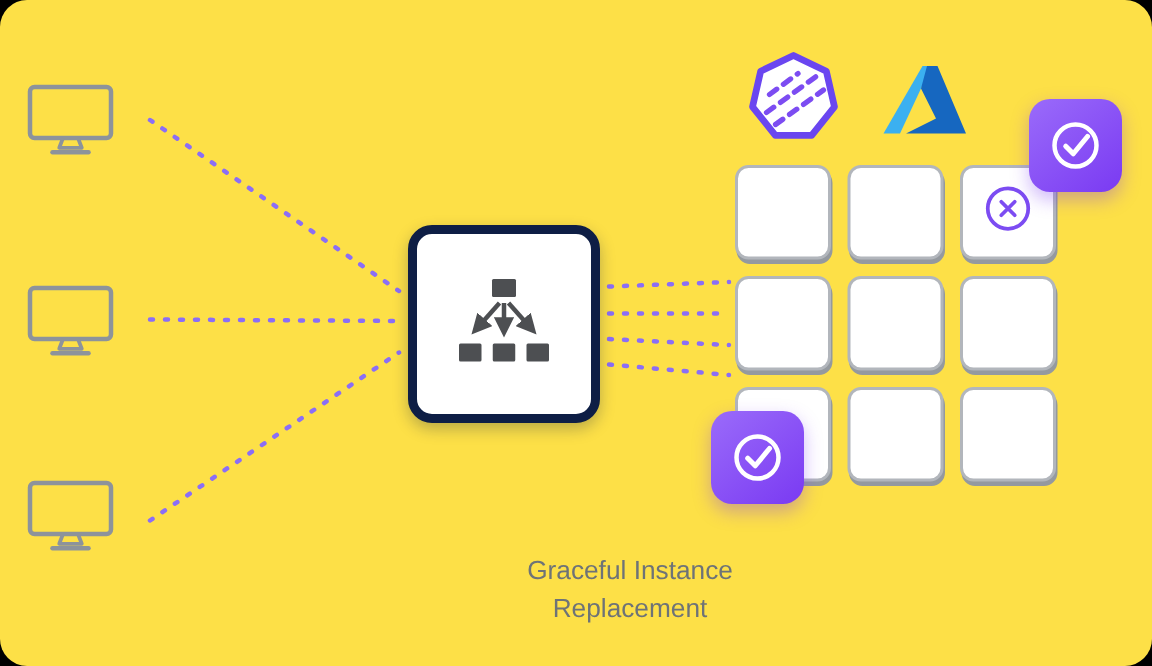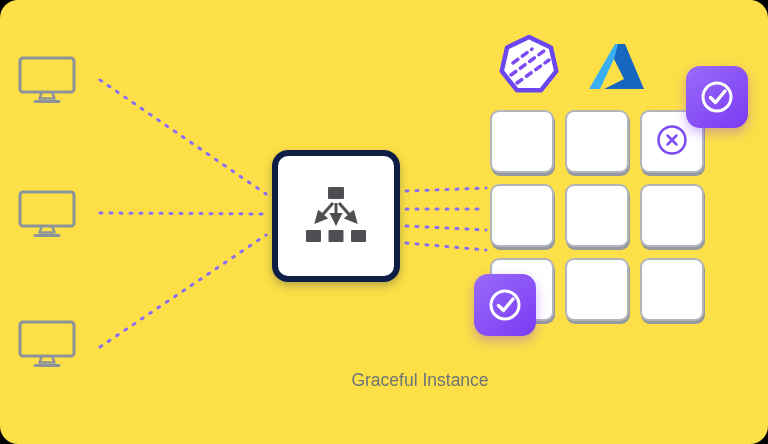--- a/index.html
+++ b/index.html
@@ -191,15 +191,16 @@
   </div>
   <div class="abs badge badge-bl">
     <svg width="42" height="42" viewBox="0 0 42 42">
       <circle cx="21" cy="21" r="14" fill="none" stroke="#ffffff" stroke-width="3"></circle>
       <path d="M14.5 21.5 L19.5 26.5 L29 15" fill="none" stroke="#ffffff" stroke-width="3.4" stroke-linecap="round" stroke-linejoin="round"></path>
     </svg>
   </div>
 
   <div class="abs caption">
     <div>Graceful Instance</div>
+    <div>Replacement</div>
   </div>
 
 </div>
 
 </body></html>

